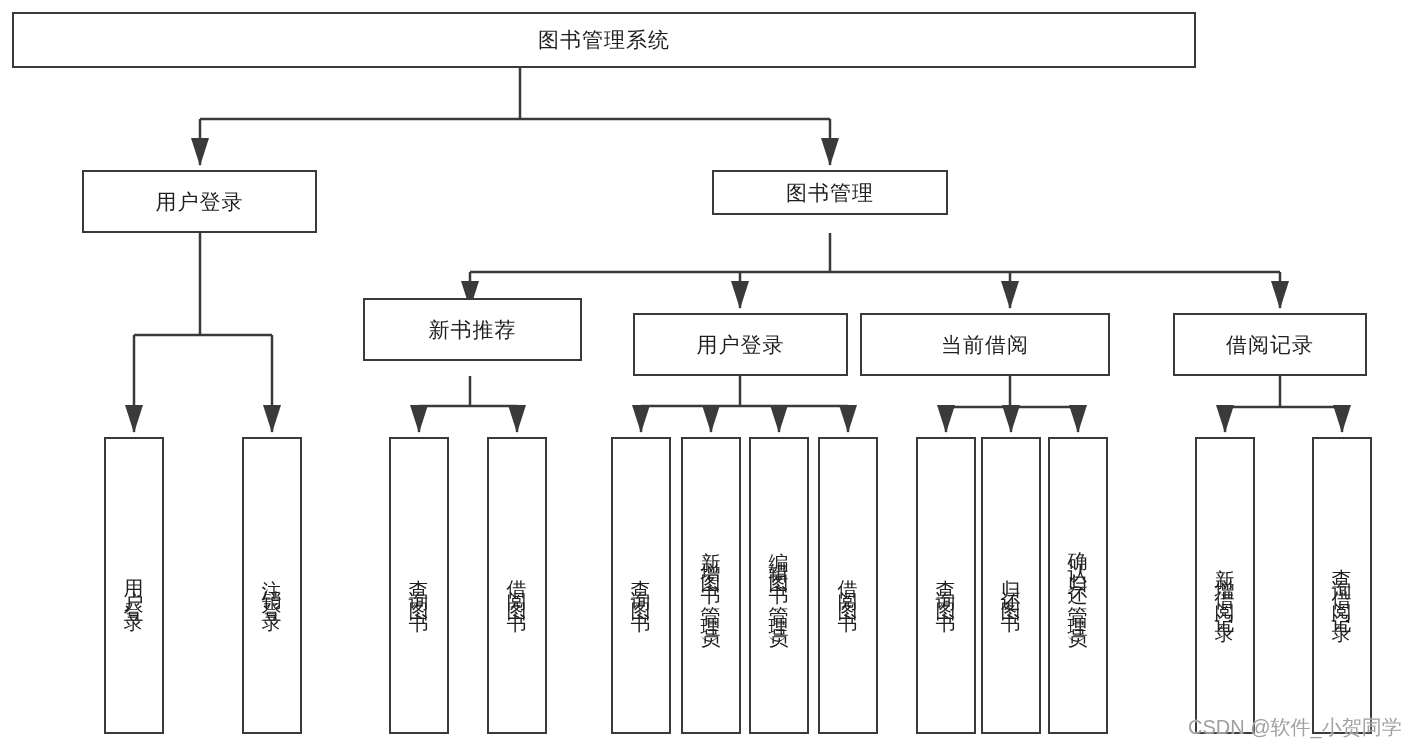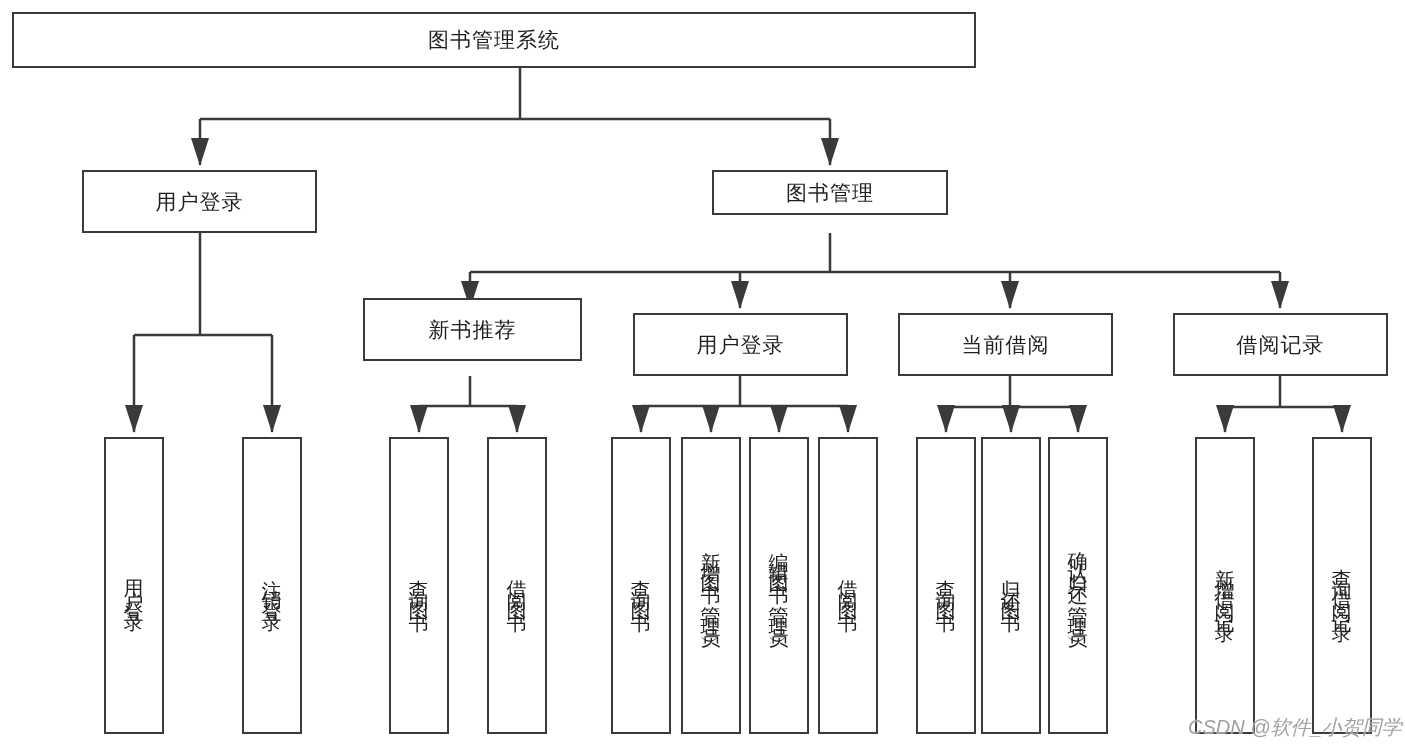--- a/index.html
+++ b/index.html
@@ -46,21 +46,20 @@
   .watermark{
     position:absolute;
     left:1188px;
     top:714px;
     width:210px;
     font-size:20px;
     color:var(--watermark);
     text-shadow:0 0 2px rgba(255,255,255,0.85);
     white-space:nowrap;
     text-align:right;
-    font-style:italic;
   }
 </style>
 </head>
 <body>
 
 <div class="stage">
 
   <svg class="connectors" viewBox="0 0 1405 747" xmlns="http://www.w3.org/2000/svg" aria-hidden="true">
     <defs>
       <marker id="arrow" markerUnits="userSpaceOnUse" markerWidth="28" markerHeight="20" viewBox="0 0 28 20" refX="27" refY="10" orient="auto">
@@ -95,41 +94,41 @@
     <path class="link" d="M1010 376 L1010 407 M946 407 L1078 407"></path>
     <path class="link" d="M946 407 L946 432" marker-end="url(#arrow)"></path>
     <path class="link" d="M1011 407 L1011 432" marker-end="url(#arrow)"></path>
     <path class="link" d="M1078 407 L1078 432" marker-end="url(#arrow)"></path>
 
     <path class="link" d="M1280 376 L1280 407 M1225 407 L1342 407"></path>
     <path class="link" d="M1225 407 L1225 432" marker-end="url(#arrow)"></path>
     <path class="link" d="M1342 407 L1342 432" marker-end="url(#arrow)"></path>
   </svg>
 
-  <div class="node" style="left:12px;top:12px;width:964px;height:56px">
+  <div class="node" style="left:12px;top:12px;width:1184px;height:56px">
     <span class="label">图书管理系统</span>
   </div>
 
   <div class="node" style="left:82px;top:170px;width:235px;height:63px">
     <span class="label">用户登录</span>
   </div>
   <div class="node" style="left:712px;top:170px;width:236px;height:45px">
     <span class="label">图书管理</span>
   </div>
 
   <div class="node" style="left:363px;top:298px;width:219px;height:63px">
     <span class="label">新书推荐</span>
   </div>
   <div class="node" style="left:633px;top:313px;width:215px;height:63px">
     <span class="label">用户登录</span>
   </div>
-  <div class="node" style="left:898px;top:313px;width:215px;height:63px">
+  <div class="node" style="left:860px;top:313px;width:250px;height:63px">
     <span class="label">当前借阅</span>
   </div>
-  <div class="node" style="left:1173px;top:313px;width:215px;height:63px">
+  <div class="node" style="left:1173px;top:313px;width:194px;height:63px">
     <span class="label">借阅记录</span>
   </div>
 
   <div class="node leaf" style="left:104px;top:437px;width:60px;height:297px">
     <span class="label">用户登录</span>
   </div>
   <div class="node leaf" style="left:242px;top:437px;width:60px;height:297px">
     <span class="label">注销登录</span>
   </div>
 

